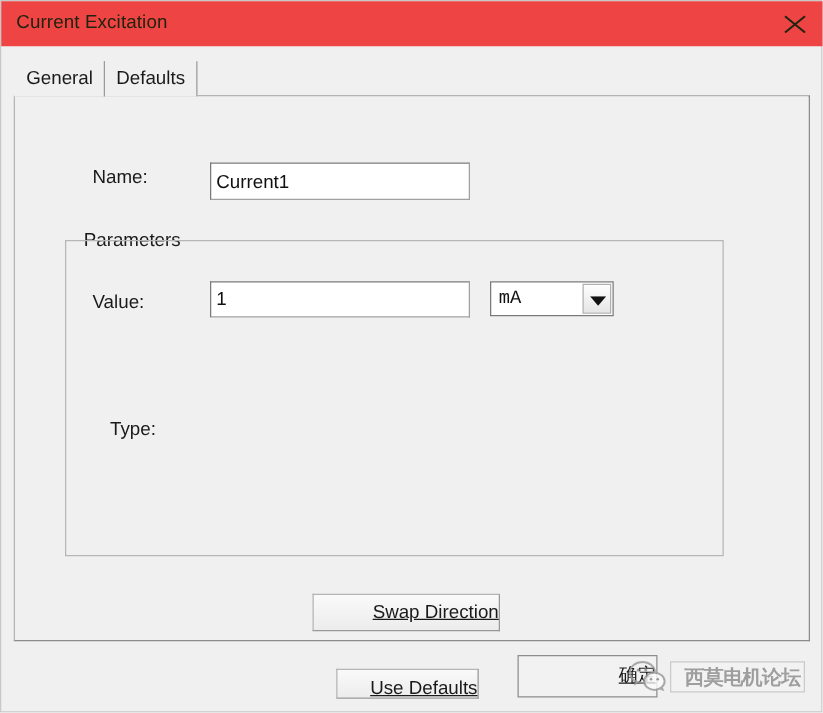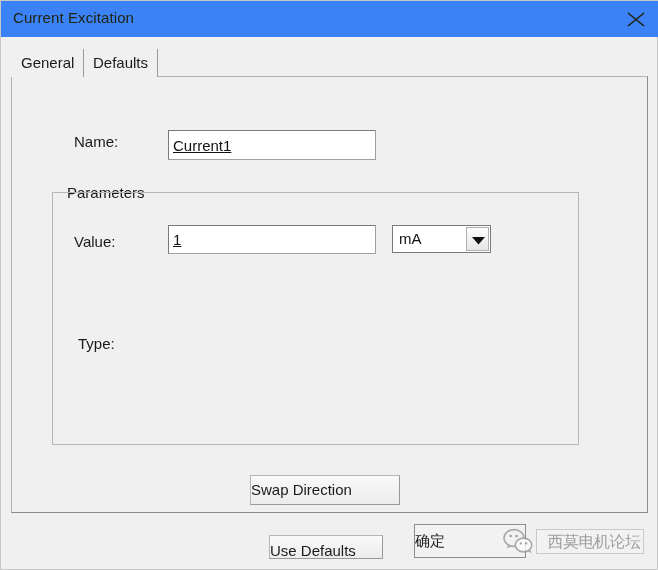--- a/index.html
+++ b/index.html
@@ -27,21 +27,21 @@
     border: 1px solid #c8c8c8;
     box-sizing: border-box;
   }
 
   
   #titlebar {
     position: absolute;
     left: 0; top: 0;
     width: 658px;
     height: 36px;
-    background: #3b82f6;
+    background: #ef4444;
     box-sizing: border-box;
   }
   #title-text {
     position: absolute;
     left: 12px;
     top: 8px;
     font-size: 15px;
     color: #20240f;
     letter-spacing: .1px;
     white-space: nowrap;
@@ -117,21 +117,20 @@
     background: #ffffff;
     border: 1px solid #a0a0a0;
     border-top-color: #7a7a7a;
     border-left-color: #7a7a7a;
     box-sizing: border-box;
     font-family: "Liberation Sans", sans-serif;
     font-size: 15px;
     color: #111;
     padding: 0 4px;
     outline: none;
-    text-decoration: underline;
   }
 
   
   #params-group {
     position: absolute;
     left: 40px;
     top: 115px;
     width: 527px;
     height: 253px;
     border: 1px solid #b6b6b6;
@@ -159,20 +158,21 @@
     border: 1px solid #7a7a7a;
     box-sizing: border-box;
     cursor: pointer;
   }
   #unit-combo-value {
     position: absolute;
     left: 6px;
     top: 4px;
     font-size: 15px;
     color: #111;
+    font-family: Liberation Mono, monospace;
   }
   #unit-combo-arrow {
     position: absolute;
     right: 1px; top: 1px;
     width: 23px;
     height: 24px;
     background: linear-gradient(#fdfdfd, #e6e6e6);
     border: 1px solid #b0b0b0;
     box-sizing: border-box;
     cursor: pointer;
@@ -218,23 +218,24 @@
   .pushbutton {
     position: absolute;
     background: linear-gradient(#fafafa, #ececec);
     border: 1px solid #999;
     border-top-color: #b5b5b5;
     border-left-color: #b5b5b5;
     box-sizing: border-box;
     font-family: "Liberation Sans", sans-serif;
     font-size: 15px;
     color: #1a1a1a;
-    text-align: left;
-    cursor: pointer;
-    white-space: nowrap;
+    text-align: right;
+    cursor: pointer;
+    white-space: nowrap;
+    text-decoration: underline;
   }
   #swap-direction-button { left: 238px; top: 398px; width: 150px; height: 30px; line-height: 28px; }
   #use-defaults-button   { left: 257px; top: 458px; width: 114px; height: 24px; line-height: 30px; }
   #ok-button             { left: 413px; top: 523px; width: 112px; height: 34px; line-height: 32px;
                            font-size: 15px; background: #f2f2f2; border-color: #8d8d8d; }
 
   
   #watermark {
     position: absolute;
     left: 498px;
@@ -252,21 +253,21 @@
   #watermark-text {
     position: absolute;
     left: 37px;
     top: 6px;
     width: 108px;
     height: 25px;
     line-height: 24px;
     text-align: center;
     font-family: "DejaVu Sans", sans-serif;
     font-size: 16px;
-    font-weight: normal;
+    font-weight: bold;
     color: #8d8d8d;
     border: 1px solid #c2c2c2;
     background: rgba(246,246,246,.55);
     box-sizing: border-box;
     letter-spacing: -.5px;
     white-space: nowrap;
     overflow: hidden;
     padding-left: 8px;
   }
 </style>
@@ -303,21 +304,21 @@
 
     <div id="unit-combo">
       <div id="unit-combo-value">mA</div>
       <div id="unit-combo-arrow">
         <svg width="13" height="8" viewBox="0 0 13 8">
           <polygon points="0,0 13,0 6.5,7.5" fill="#111"></polygon>
         </svg>
       </div>
     </div>
 
-    <div class="field-label" style="left:66px; top:258px;">Type:</div>
+    <div class="field-label" style="left:76px; top:258px;">Type:</div>
 
     <div class="pushbutton" id="swap-direction-button">Swap Direction</div>
 
     <div class="pushbutton" id="use-defaults-button">Use Defaults</div>
 
   </div>
 
   <div class="pushbutton" id="ok-button">确定</div>
 
   <div id="watermark">

